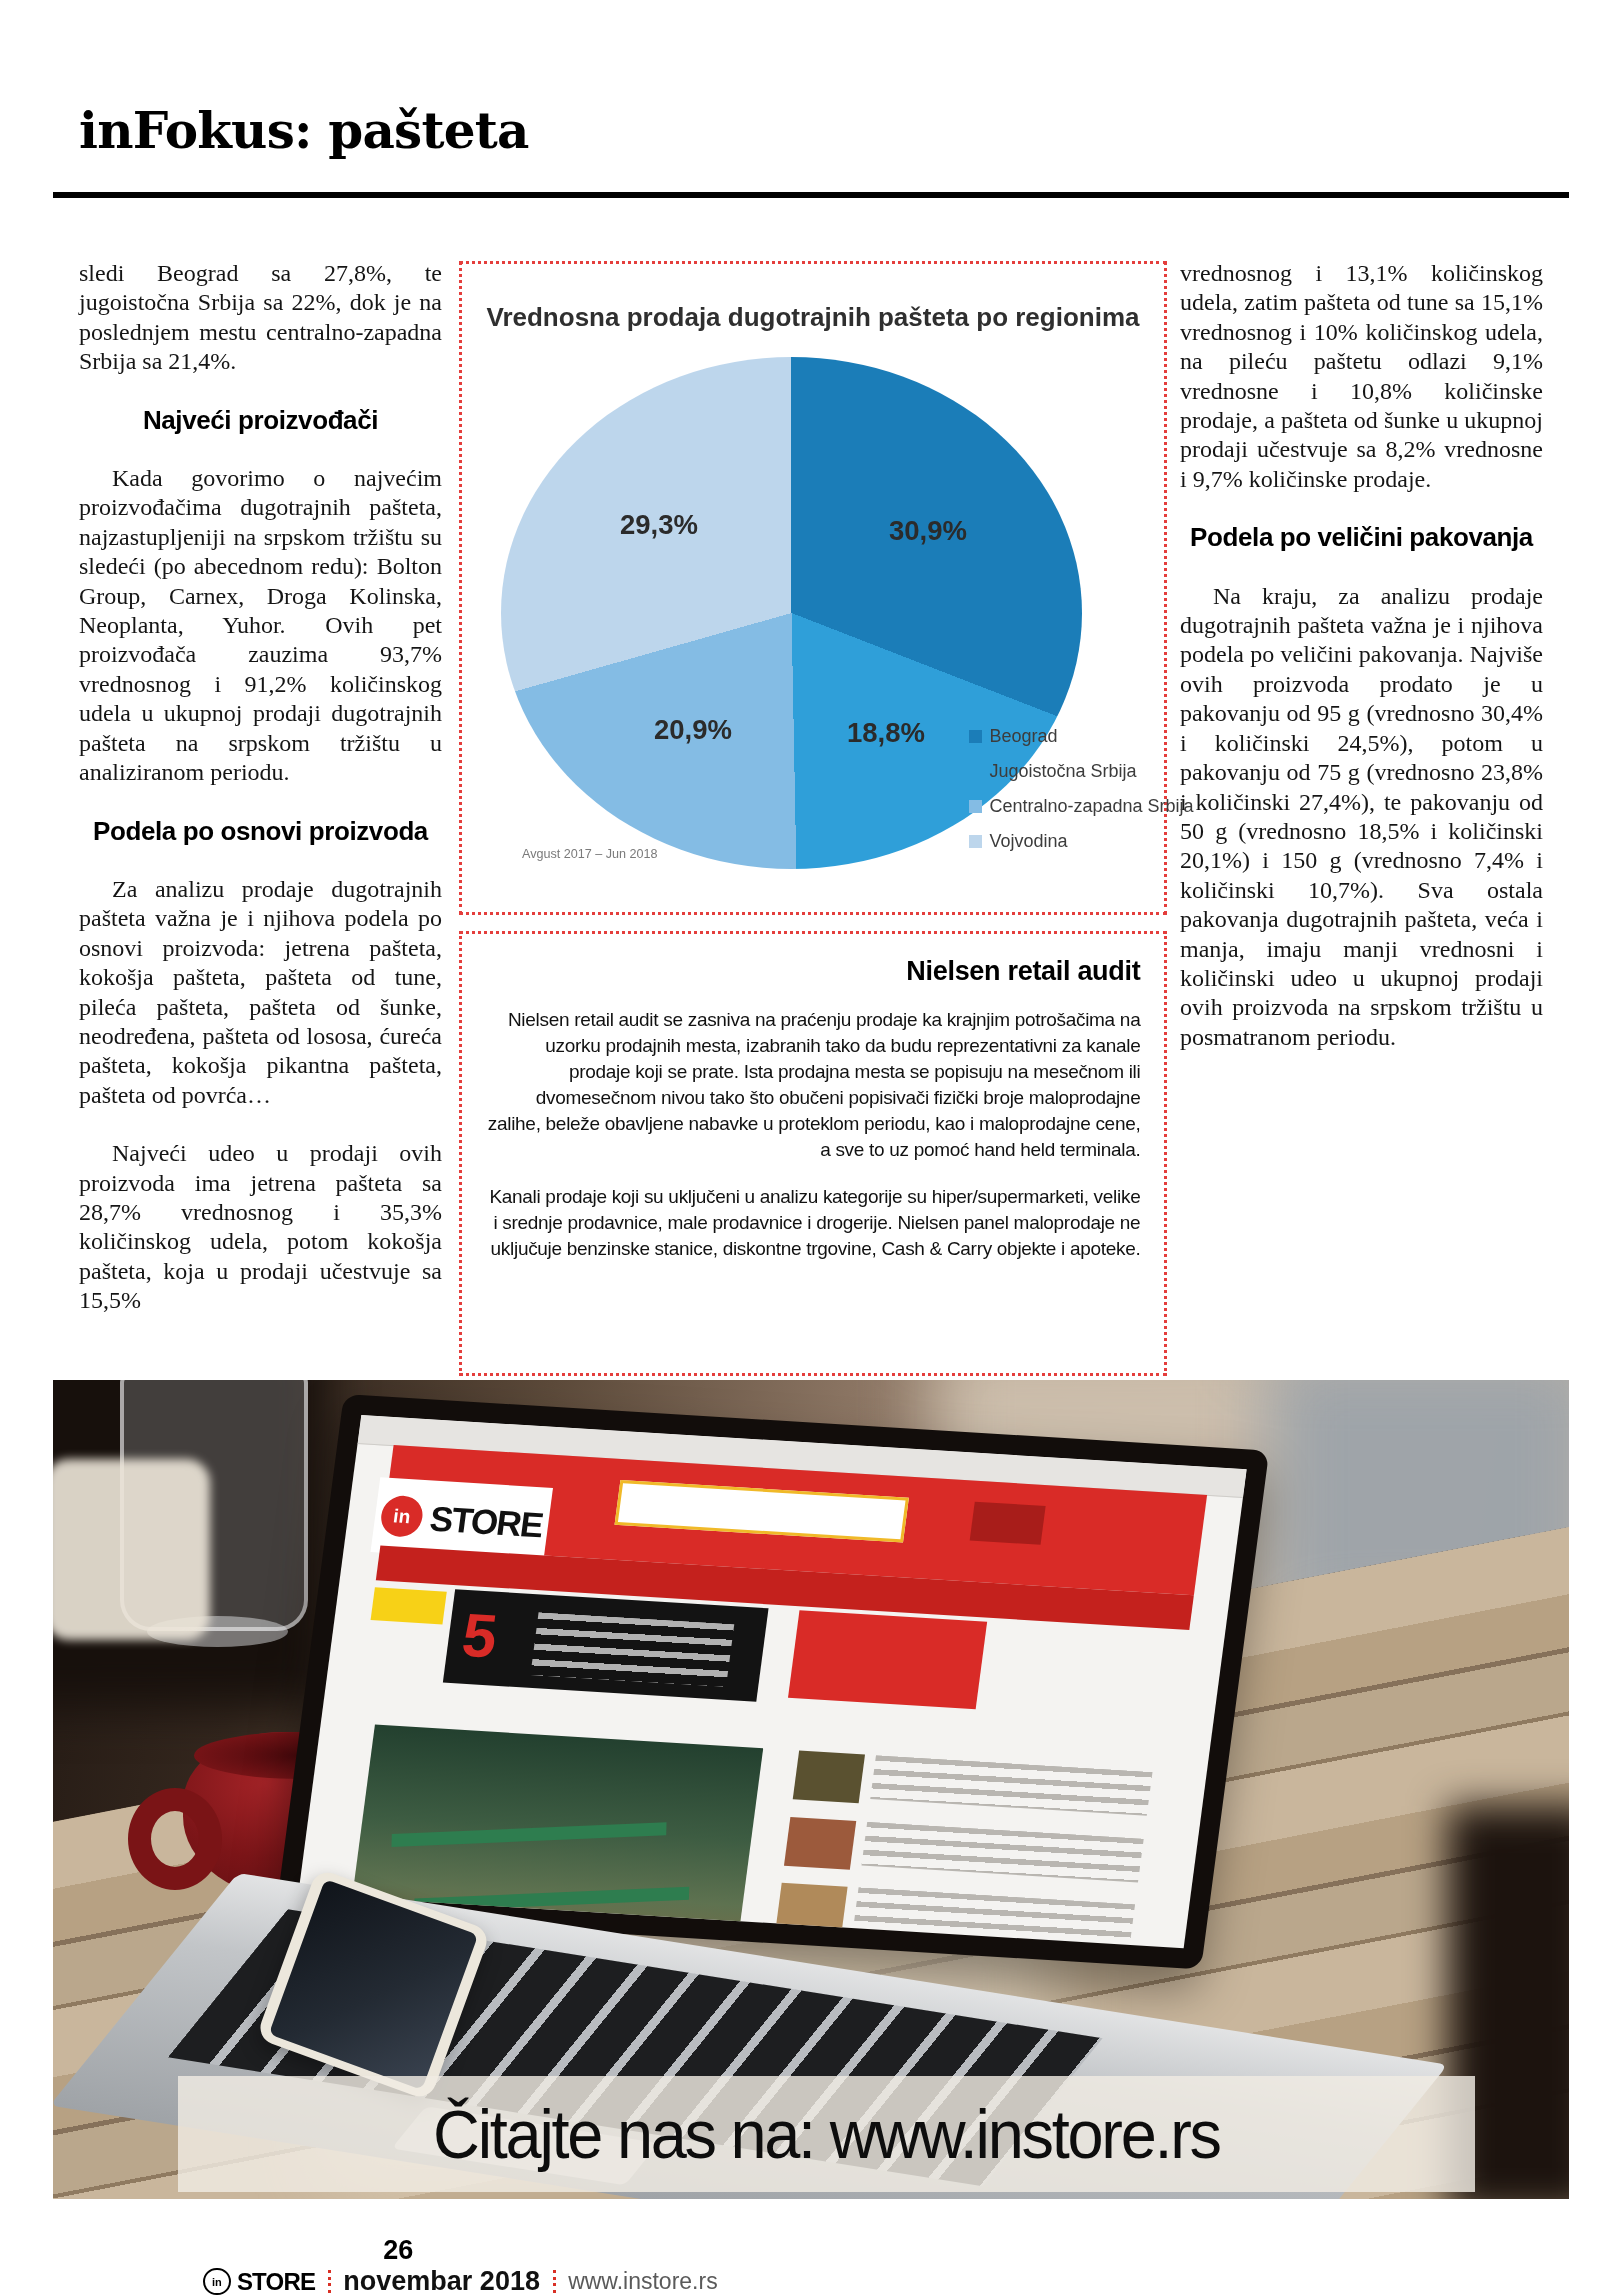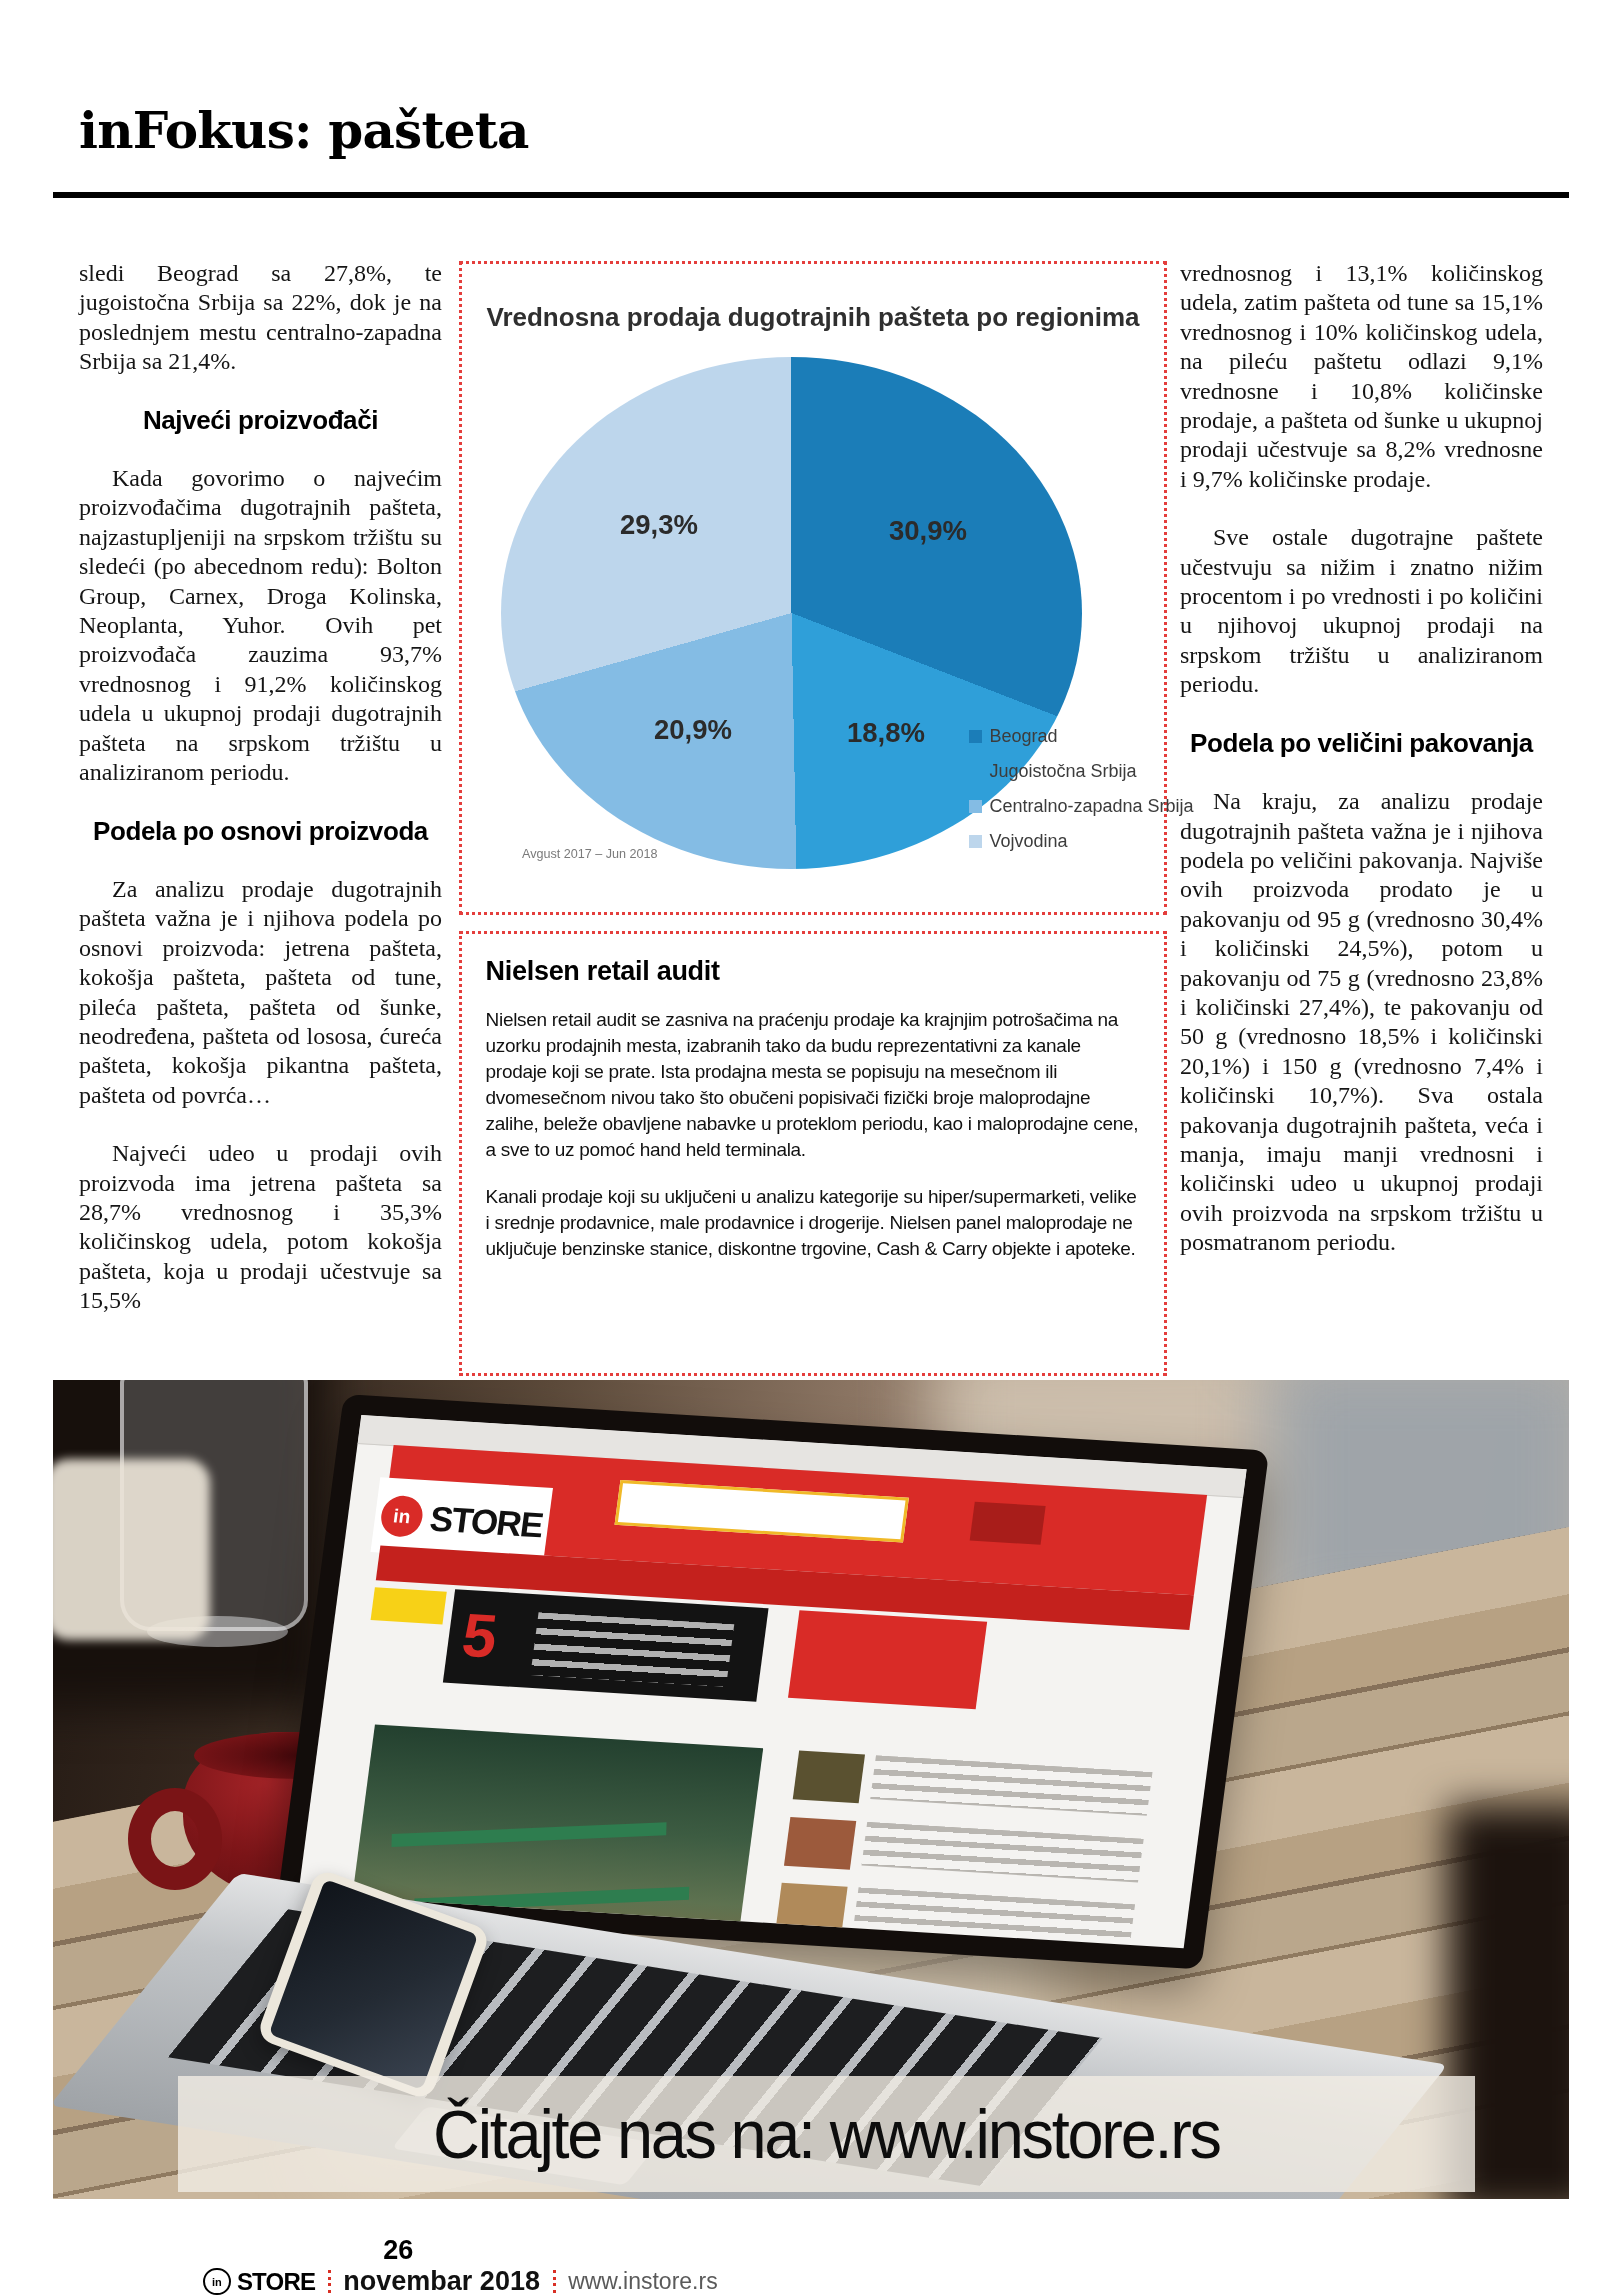--- a/index.html
+++ b/index.html
@@ -27,21 +27,21 @@
   .pie-label{position:absolute;transform:translate(-50%,-50%);
     font-family:"Liberation Sans", sans-serif;font-size:27.5px;font-weight:600;color:#2b2b2b;}
   #legend{position:absolute;left:507px;top:462px;font-family:"Liberation Sans", sans-serif;}
   .legend-item{display:flex;align-items:center;margin-bottom:14px;}
   .legend-swatch{width:12.6px;height:12.6px;margin-right:7.9px;flex:0 0 auto;}
   .legend-label{font-size:18px;color:#3c3c3c;white-space:nowrap;}
   .chart-period{position:absolute;left:60px;top:583px;font-family:"Liberation Sans", sans-serif;
     font-size:12.6px;color:#7a7a7a;}
   
   #nielsen-box{left:459px;top:931px;width:708px;height:445px;padding:22px 23.6px;
-    font-family:"Liberation Sans", sans-serif;letter-spacing:-0.3px;}
+    font-family:"Liberation Sans", sans-serif;letter-spacing:-0.3px;text-align:right;}
   #nielsen-box h3{margin:0 0 20.4px 0;font-size:27px;font-weight:700;color:#000;}
   #nielsen-box p{margin:0 0 20.4px 0;font-size:19px;line-height:26px;color:#111;}
   
   #photo{position:absolute;left:53px;top:1380px;width:1516px;height:819px;overflow:hidden;
     background:linear-gradient(100deg,#241a14 0%,#34271e 14%,#5c4a3a 30%,#8a7462 48%,#a4907c 66%,#b4a390 82%,#8c7e6e 100%);}
   .bokeh{position:absolute;filter:blur(35px);}
   #win-light{left:58%;top:-6%;width:46%;height:74%;background:#cfc1af;opacity:.95;}
   #win-chair{left:80%;top:-4%;width:22%;height:46%;background:#97a0a9;opacity:.85;}
   #win-glow{left:83%;top:30%;width:17%;height:30%;background:#e8dac4;opacity:.9;}
   #dark-right{left:92%;top:52%;width:10%;height:50%;background:#1c130e;filter:blur(19.6px);}
@@ -134,21 +134,20 @@
     <p>sledi Beograd sa 27,8%, te jugoistočna Srbija sa 22%, dok je na poslednjem mestu centralno-zapadna Srbija sa 21,4%.</p>
     <h2 class="subhead">Najveći proizvođači</h2>
     <p class="ind">Kada govorimo o najvećim proizvođačima dugotrajnih pašteta, najzastupljeniji na srpskom tržištu su sledeći (po abecednom redu): Bolton Group, Carnex, Droga Kolinska, Neoplanta, Yuhor. Ovih pet proizvođača zauzima 93,7% vrednosnog i 91,2% količinskog udela u ukupnoj prodaji dugotrajnih pašteta na srpskom tržištu u analiziranom periodu.</p>
     <h2 class="subhead">Podela po osnovi proizvoda</h2>
     <p class="ind">Za analizu prodaje dugotrajnih pašteta važna je i njihova podela po osnovi proizvoda: jetrena pašteta, kokošja pašteta, pašteta od tune, pileća pašteta, pašteta od šunke, neodređena, pašteta od lososa, ćureća pašteta, kokošja pikantna pašteta, pašteta od povrća…</p>
     <p class="ind sp">Najveći udeo u prodaji ovih proizvoda ima jetrena pašteta sa 28,7% vrednosnog i 35,3% količinskog udela, potom kokošja pašteta, koja u prodaji učestvuje sa 15,5%</p>
   </div>
 
   <div class="col" id="col-right">
     <p>vrednosnog i 13,1% količinskog udela, zatim pašteta od tune sa 15,1% vrednosnog i 10% količinskog udela, na pileću paštetu odlazi 9,1% vrednosne i 10,8% količinske prodaje, a pašteta od šunke u ukupnoj prodaji učestvuje sa 8,2% vrednosne i 9,7% količinske prodaje.</p>
-    <p class="ind sp">Sve ostale dugotrajne paštete učestvuju sa nižim i znatno nižim procentom i po vrednosti i po količini u njihovoj ukupnoj prodaji na srpskom tržištu u analiziranom periodu.</p>
     <h2 class="subhead">Podela po veličini pakovanja</h2>
     <p class="ind">Na kraju, za analizu prodaje dugotrajnih pašteta važna je i njihova podela po veličini pakovanja. Najviše ovih proizvoda prodato je u pakovanju od 95 g (vrednosno 30,4% i količinski 24,5%), potom u pakovanju od 75 g (vrednosno 23,8% i količinski 27,4%), te pakovanju od 50 g (vrednosno 18,5% i količinski 20,1%) i 150 g (vrednosno 7,4% i količinski 10,7%). Sva ostala pakovanja dugotrajnih pašteta, veća i manja, imaju manji vrednosni i količinski udeo u ukupnoj prodaji ovih proizvoda na srpskom tržištu u posmatranom periodu.</p>
   </div>
 
   <div class="dotted-box" id="chart-box">
     <div class="chart-title">Vrednosna prodaja dugotrajnih pašteta po regionima</div>
     <div id="pie" style="background: conic-gradient(rgb(27, 125, 184) 0deg, rgb(27, 125, 184) 111.24deg, rgb(47, 159, 217) 111.24deg, rgb(47, 159, 217) 178.92deg, rgb(132, 188, 228) 178.92deg, rgb(132, 188, 228) 254.16deg, rgb(189, 214, 236) 254.16deg, rgb(189, 214, 236) 359.64deg);">
         <div class="pie-label" style="left: 427px; top: 174px;">30,9%</div>
         <div class="pie-label" style="left: 385px; top: 376px;">18,8%</div>
         <div class="pie-label" style="left: 192px; top: 373px;">20,9%</div>

